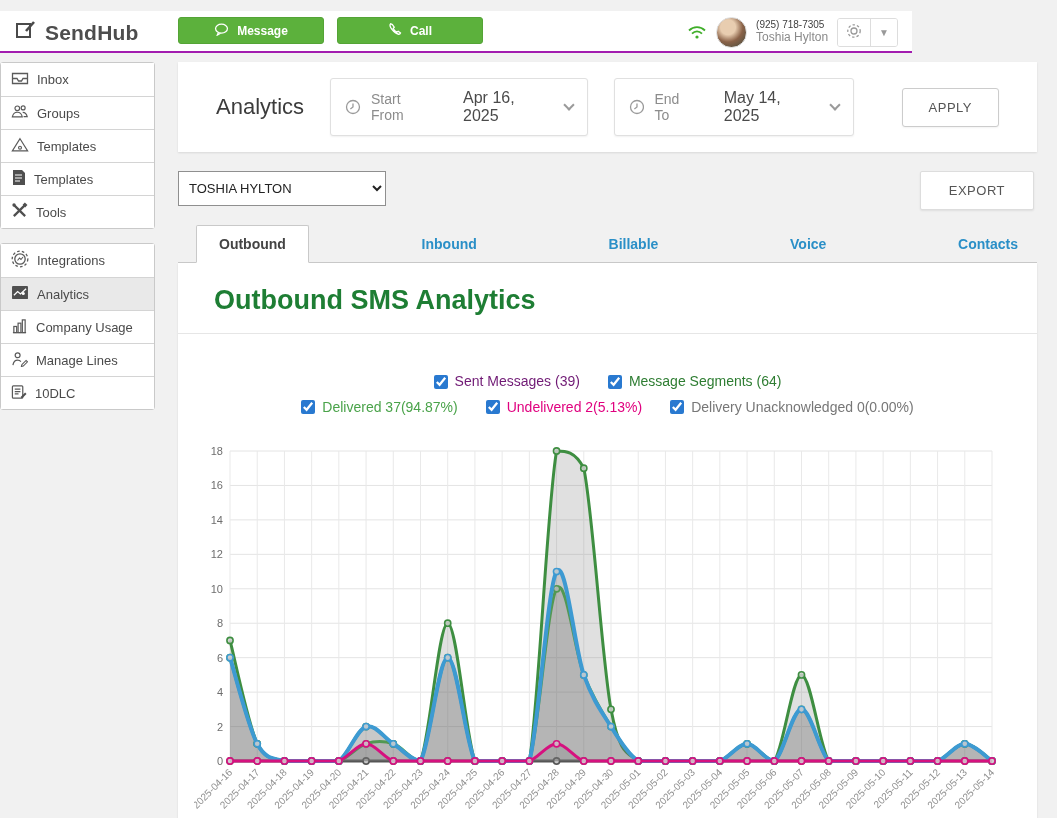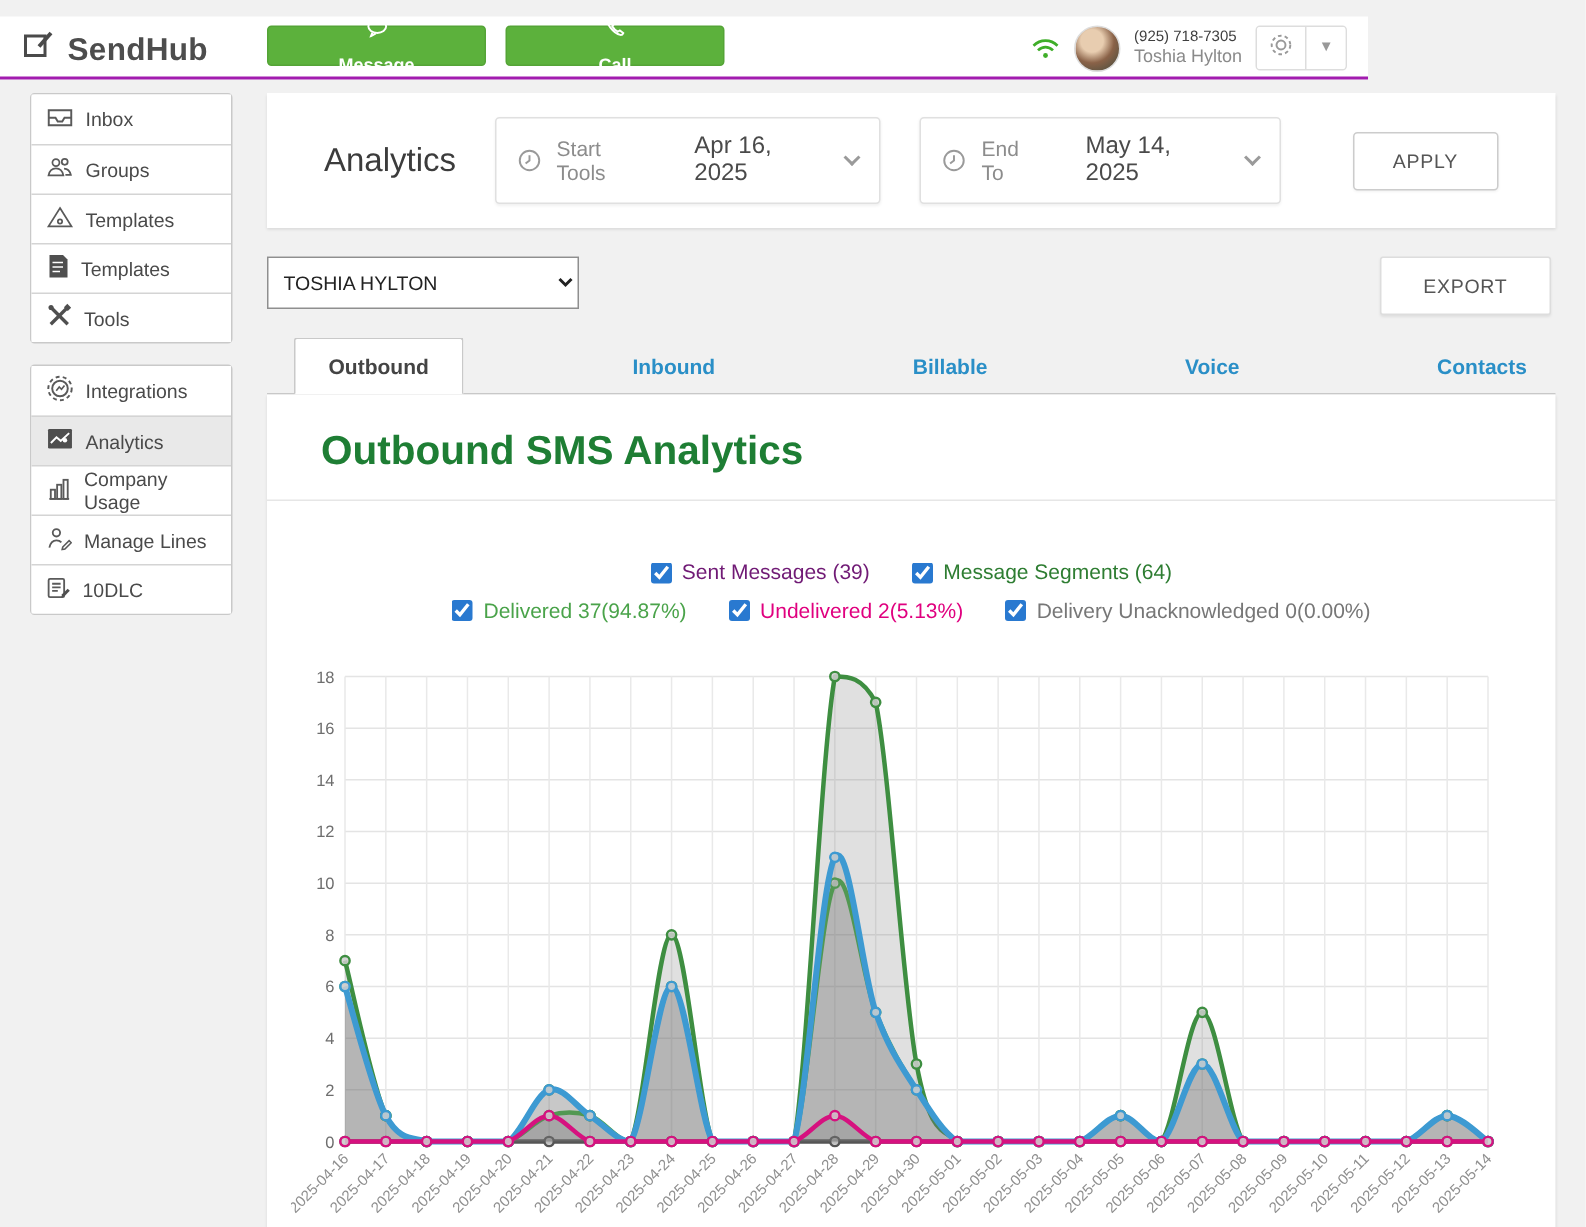--- a/index.html
+++ b/index.html
@@ -7,36 +7,36 @@
     font-family:"Liberation Sans","DejaVu Sans",sans-serif; background:#f1f1f1; }
 
   
   .topbar { position:absolute; left:0; top:0; width:912px; height:42px;
     background:#fff; border-bottom:2px solid #a21caf; z-index:5;margin-top:11px; }
   .brand { position:absolute; left:14px; top:8px; display:flex; align-items:center; gap:7px; }
   .brand .logo-glyph { color:#4a4a4a; }
   .brand .brand-text { font-size:21px; font-weight:bold; color:#4d4d4d; letter-spacing:.2px; }
   .hbtn { position:absolute; top:6px; width:146px; height:27px; background:#5cb13c;
     border:1px solid #54a436; border-radius:3px; color:#fff; font-size:12px; font-weight:bold;
-    display:flex; align-items:center; justify-content:center; gap:8px; cursor:pointer;flex-direction:column; }
+    display:flex; align-items:center; justify-content:center; gap:8px; cursor:pointer; }
   #msg-btn { left:178px; } #call-btn { left:337px; }
   .top-right { position:absolute; right:14px; top:0; height:42px; display:flex; align-items:center; gap:9px; }
   .wifi { margin-top:4px; }
   .avatar { width:31px; height:31px; border-radius:50%;
     background:radial-gradient(circle at 38% 32%, #e8cdb0 0 28%, #8a6248 55%, #3e4a3d 100%);
     border:1px solid #ddd; }
   .userblock { text-align:left; line-height:1.15; }
   .phone-number { font-size:10px; color:#3f3f3f; }
   .user-name { font-size:12px; color:#8a8a8a; }
   .gear-group { display:flex; border:1px solid #ddd; border-radius:3px; overflow:hidden; }
   .gear-group > div { padding:4px 8px; background:#fff; color:#999; font-size:15px; cursor:pointer; }
   .gear-group > div + div { border-left:1px solid #ddd; font-size:10px; padding-top:8px; }
 
   
-  .sidebar { position:absolute; left:0; top:62px; width:155px;padding-left:20px; }
+  .sidebar { position:absolute; left:0; top:62px; width:155px; }
   .side-group { background:#fff; border:1px solid #c9c9c9; border-radius:3px; margin-bottom:14px; }
   .side-item { display:flex; align-items:center; gap:8px; padding:7px 10px; height:33px;
     border-top:1px solid #d4d4d4; font-size:13px; color:#4a4a4a; cursor:pointer; background:#fff; }
   .side-item:first-child { border-top:none; }
   .side-item.active { background:#e9e9e9; }
   .side-item svg { flex:0 0 auto; }
 
   
   .main { position:absolute; left:178px; top:62px; width:859px; }
   .card { background:#fff; box-shadow:0 1px 2px rgba(0,0,0,.10); }
@@ -220,21 +220,21 @@
 </div>
 
 <div class="main">
   <div class="card analytics-card">
     <div class="page-title">Analytics</div>
     <div class="datebox">
       <svg width="16" height="16" viewBox="0 0 16 16" fill="none" stroke="#9a9a9a" stroke-width="1.3">
         <circle cx="8" cy="8" r="6.5"></circle>
           <path d="M8 4.5V8l-2.6 2"></path>
       </svg>
-      <span class="dlabel">Start Tools</span>
+      <span class="dlabel">Start From</span>
       <span class="dvalue">Apr 16, 2025</span>
       <span class="chev"></span>
     </div>
     <div class="datebox">
       <svg width="16" height="16" viewBox="0 0 16 16" fill="none" stroke="#9a9a9a" stroke-width="1.3">
         <circle cx="8" cy="8" r="6.5"></circle>
           <path d="M8 4.5V8l-2.6 2"></path>
       </svg>
       <span class="dlabel">End To</span>
       <span class="dvalue">May 14, 2025</span>

